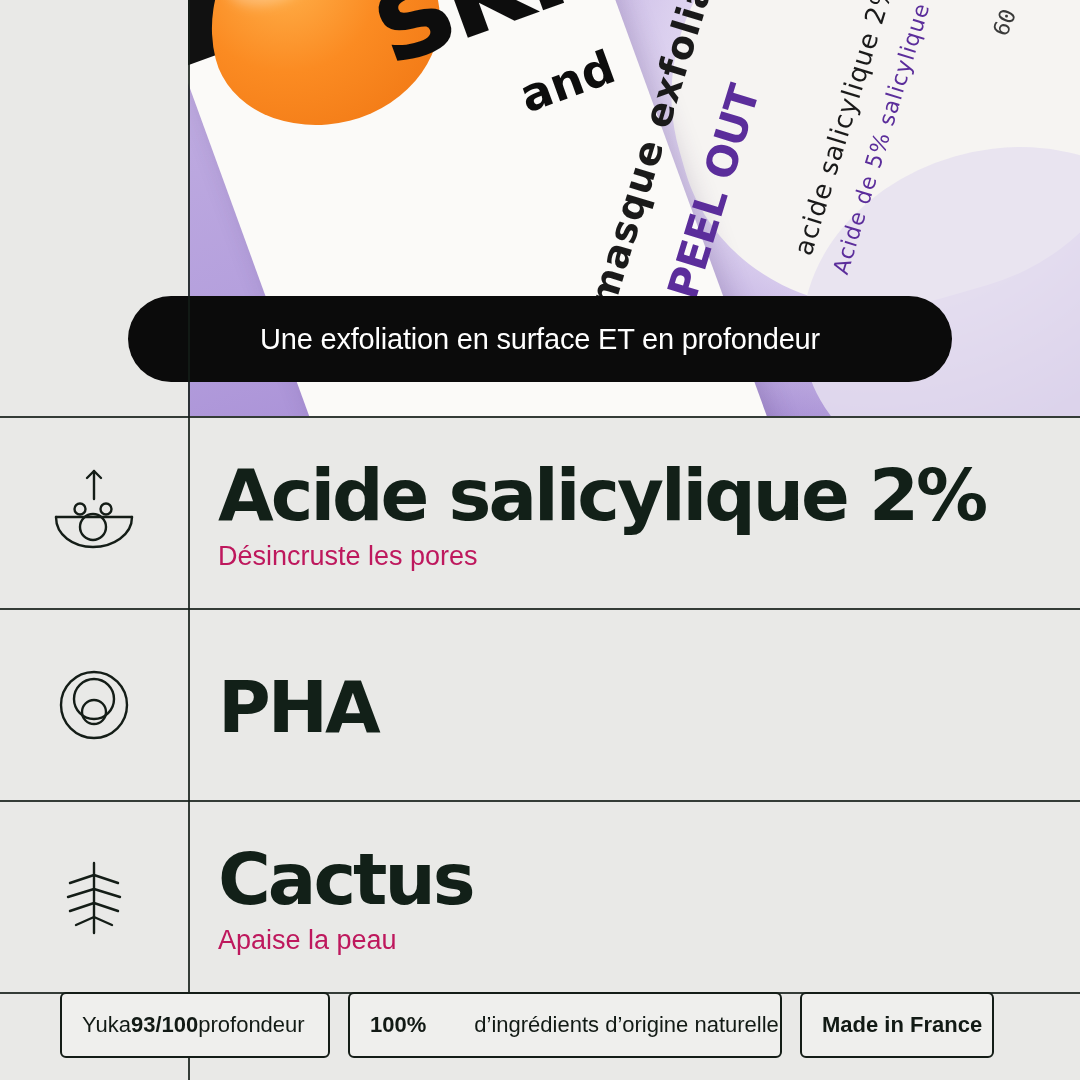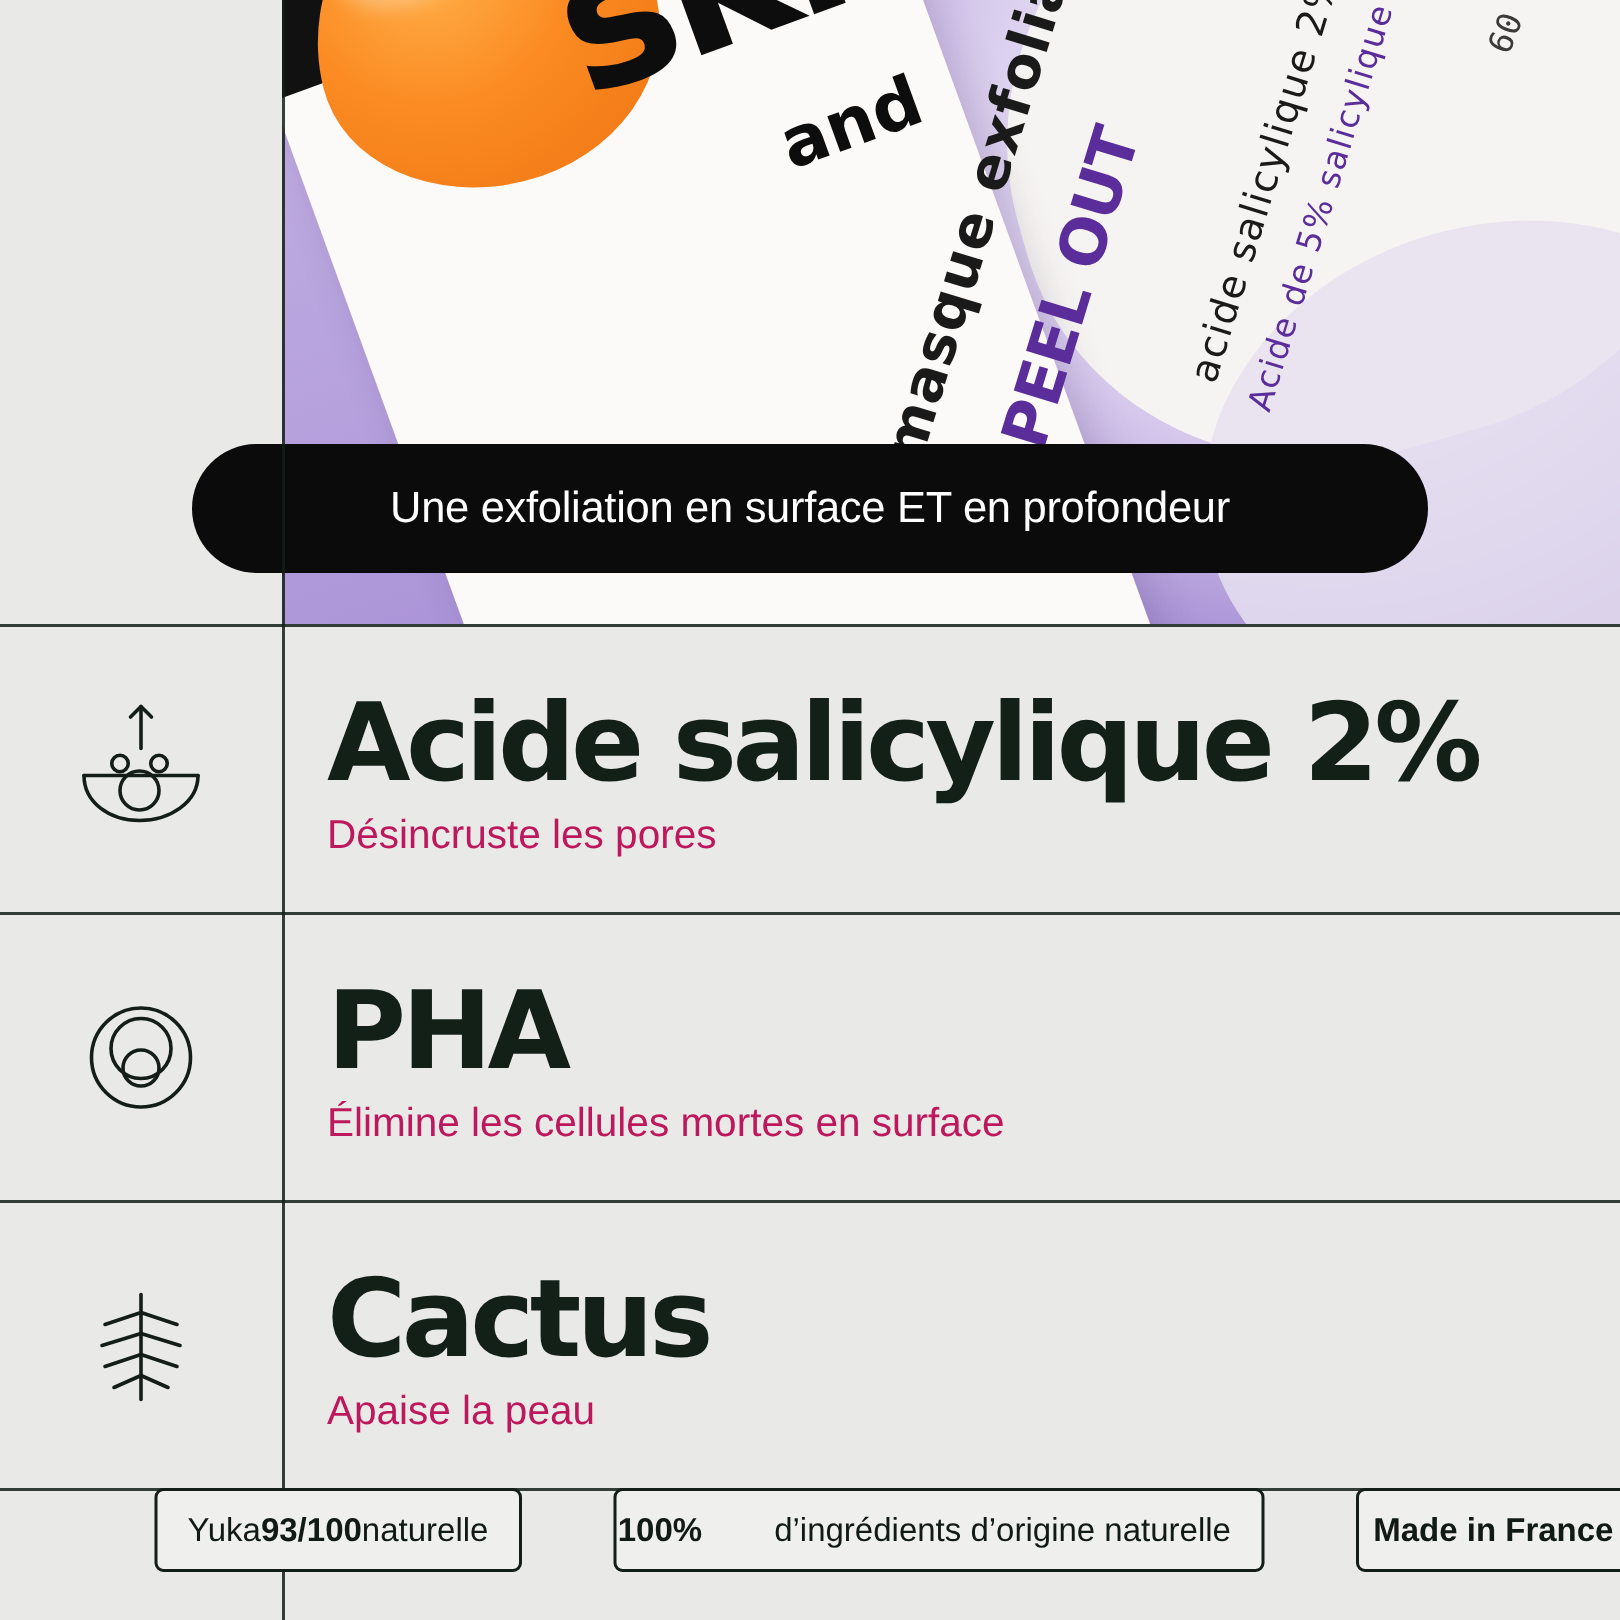--- a/index.html
+++ b/index.html
@@ -241,33 +241,32 @@
   
   .badges {
     position: absolute;
     left: 0; top: 992px;
     width: 1080px;
     display: flex;
     gap: 18px;
     padding: 0 60px;
   }
   .badge {
-    height: 56px;
+    height: 66px;
     border: 2px solid #141d17;
     border-radius: 6px;
     background: #efefed;
     display: flex;
     align-items: center;
-    justify-content: flex-end;
+    justify-content: flex-start;
     padding: 0 20px;
     font-size: 22px;
     color: #121a15;
     white-space: nowrap;
     font-family: "Liberation Sans", sans-serif;
-    margin-left: 43px;
   }
   .badge b { font-weight: 700; }
   .badge-1 { width: 270px; }
   .badge-2 { width: 434px; gap: 48px; }
   .badge-3 { width: 194px; font-weight: bold; }
 </style>
 </head>
 <body>
 
 <div id="root">
@@ -331,21 +330,20 @@
     <div class="row">
       <div class="icon-cell">
         <svg width="96" height="96" viewBox="0 0 96 96" fill="none" stroke="#141d17" stroke-width="2.4">
           <circle cx="48" cy="48" r="33"></circle>
           <circle cx="48" cy="42" r="20"></circle>
           <circle cx="48" cy="55" r="12"></circle>
         </svg>
       </div>
       <div class="text-cell">
         <div class="ing-title">PHA</div>
-        <div class="ing-sub">Élimine les cellules mortes en surface</div>
       </div>
     </div>
 
     <div class="hline"></div>
 
     <div class="row">
       <div class="icon-cell">
         <svg width="96" height="96" viewBox="0 0 96 96" fill="none" stroke="#141d17" stroke-width="2.4">
           <path d="M48 14 L48 84" stroke-linecap="round"></path>
           <path d="M24 34 L48 26 L72 34" stroke-linecap="round" stroke-linejoin="round"></path>
@@ -360,21 +358,21 @@
       </div>
     </div>
 
     <div class="hline"></div>
   </div>
 
   <div class="badges">
     <div class="badge badge-1">
       <span>Yuka </span>
         <b>93/100</b>
-        <span> naturelle</span>
+        <span> profondeur</span>
     </div>
     <div class="badge badge-2">
       <b>100%</b>
         <span> d’ingrédients d’origine naturelle</span>
     </div>
     <div class="badge badge-3">
       <span>Made in France</span>
     </div>
   </div>
 

